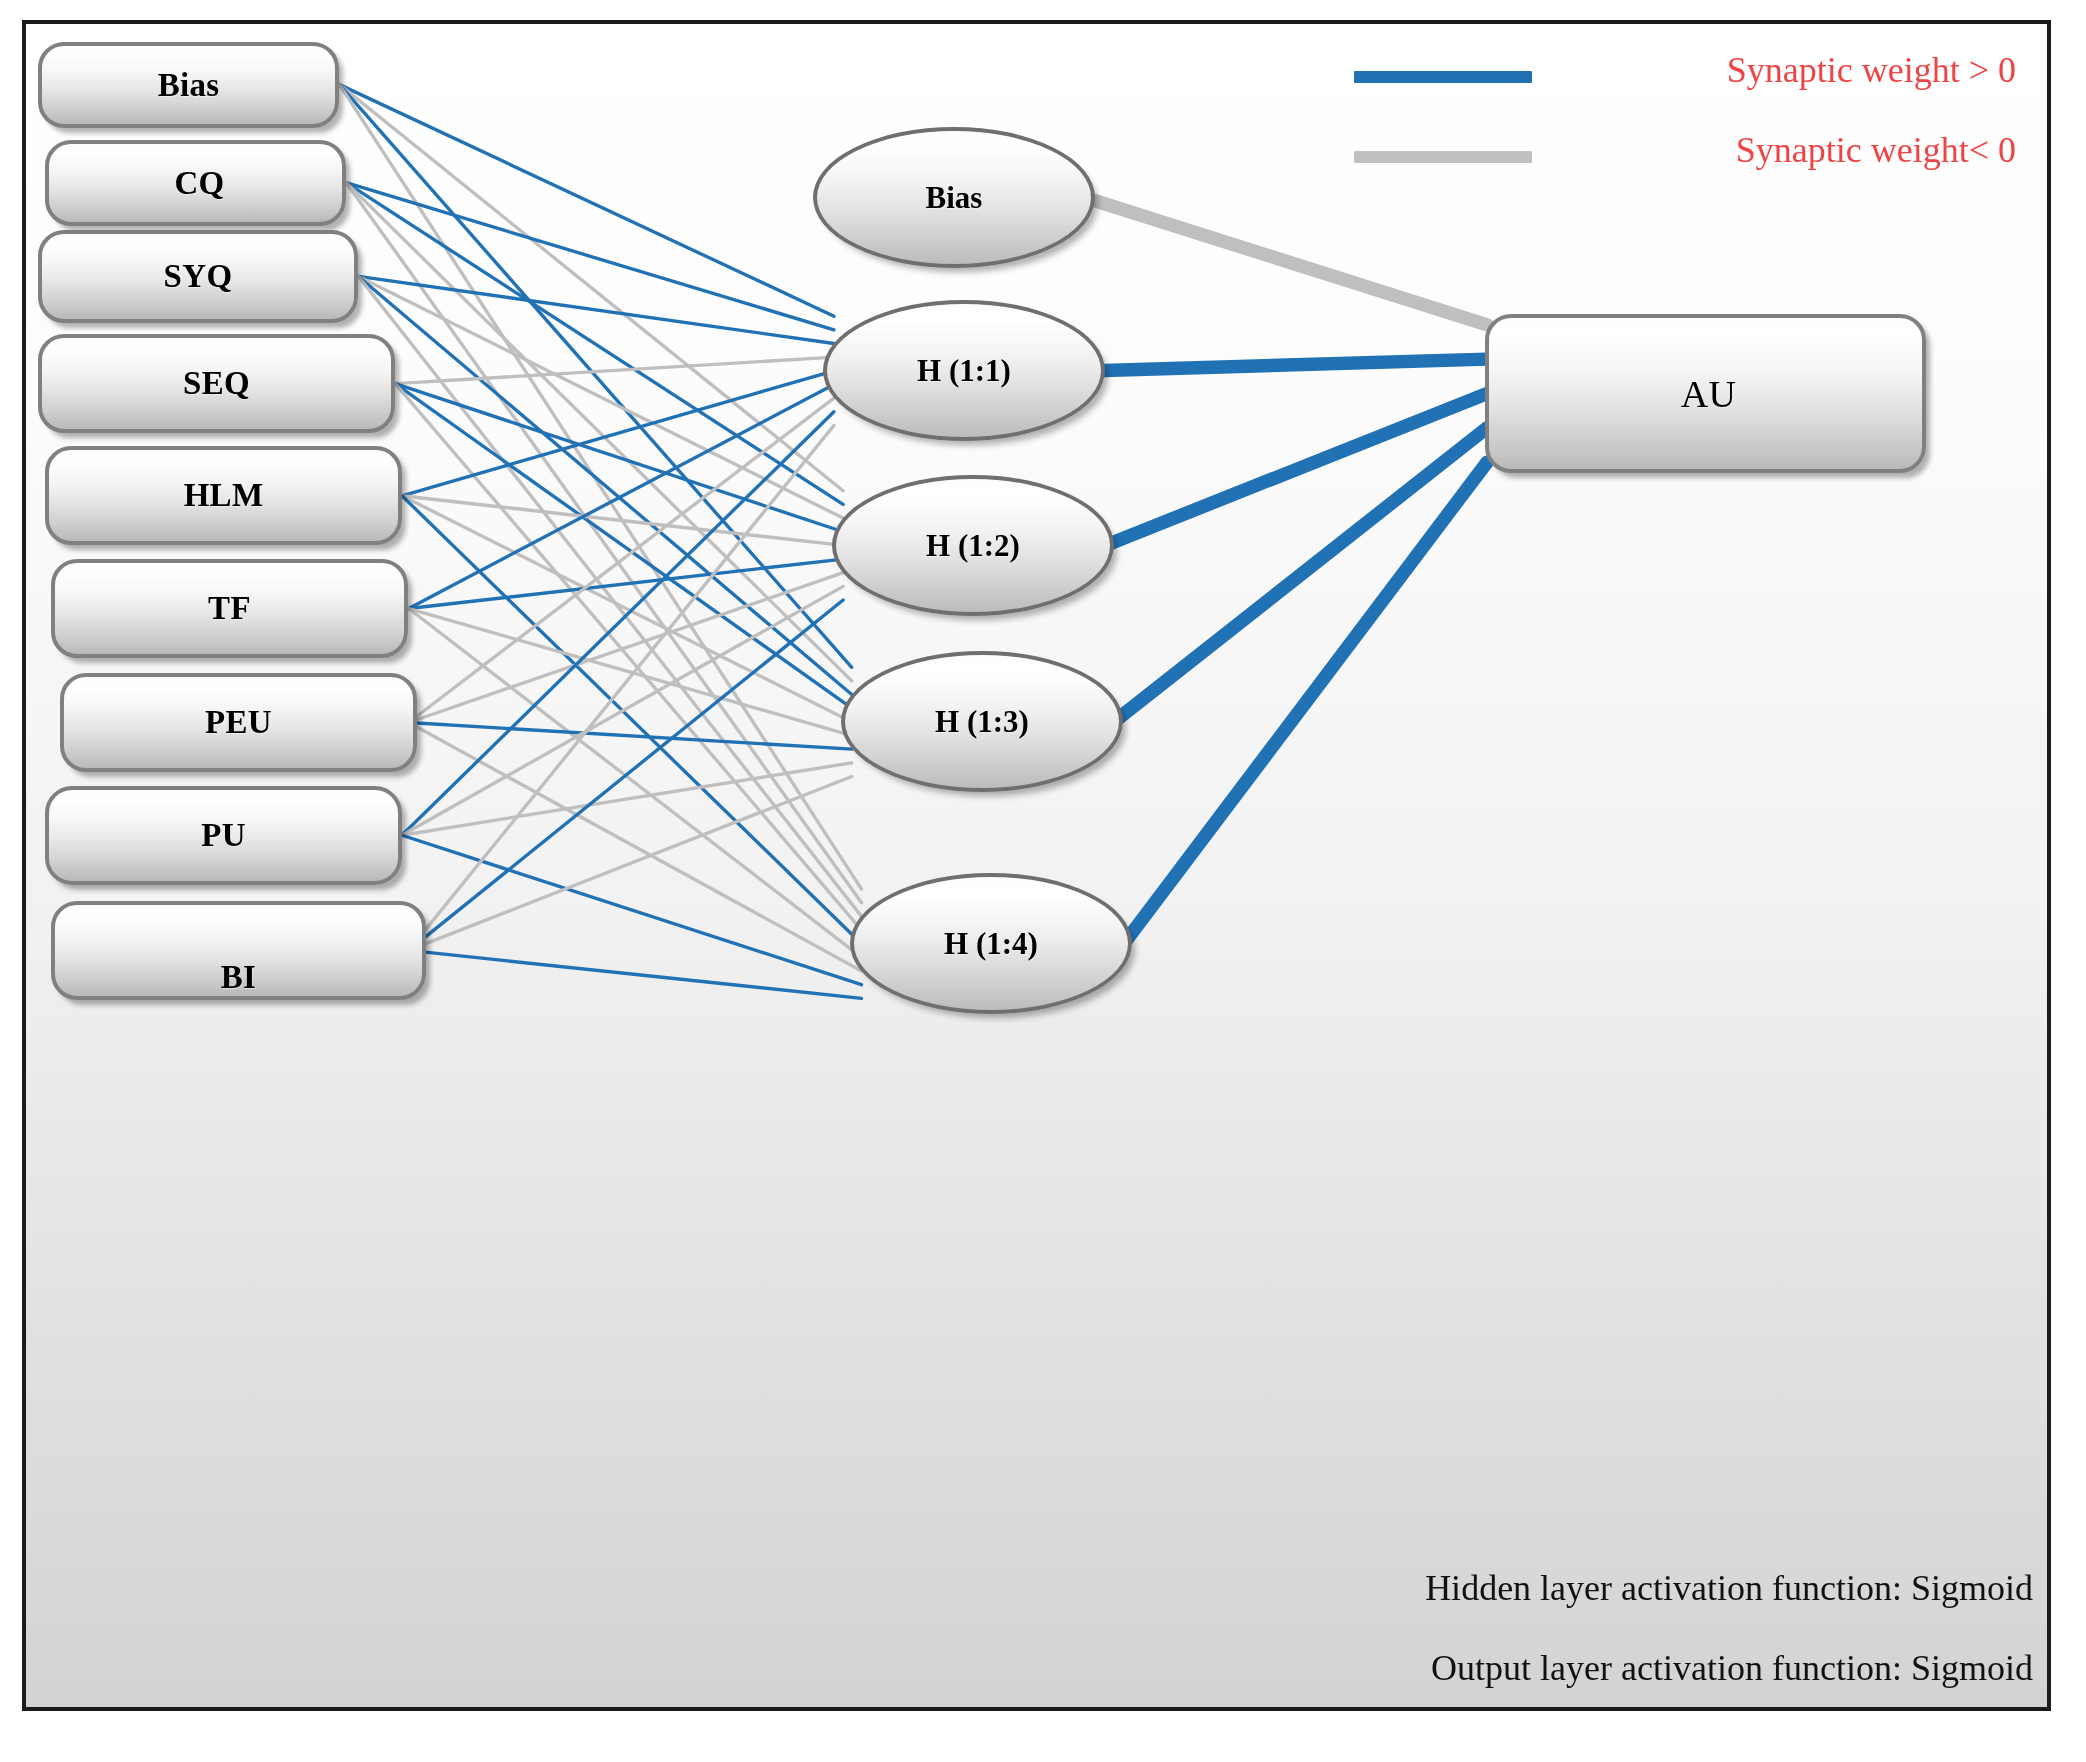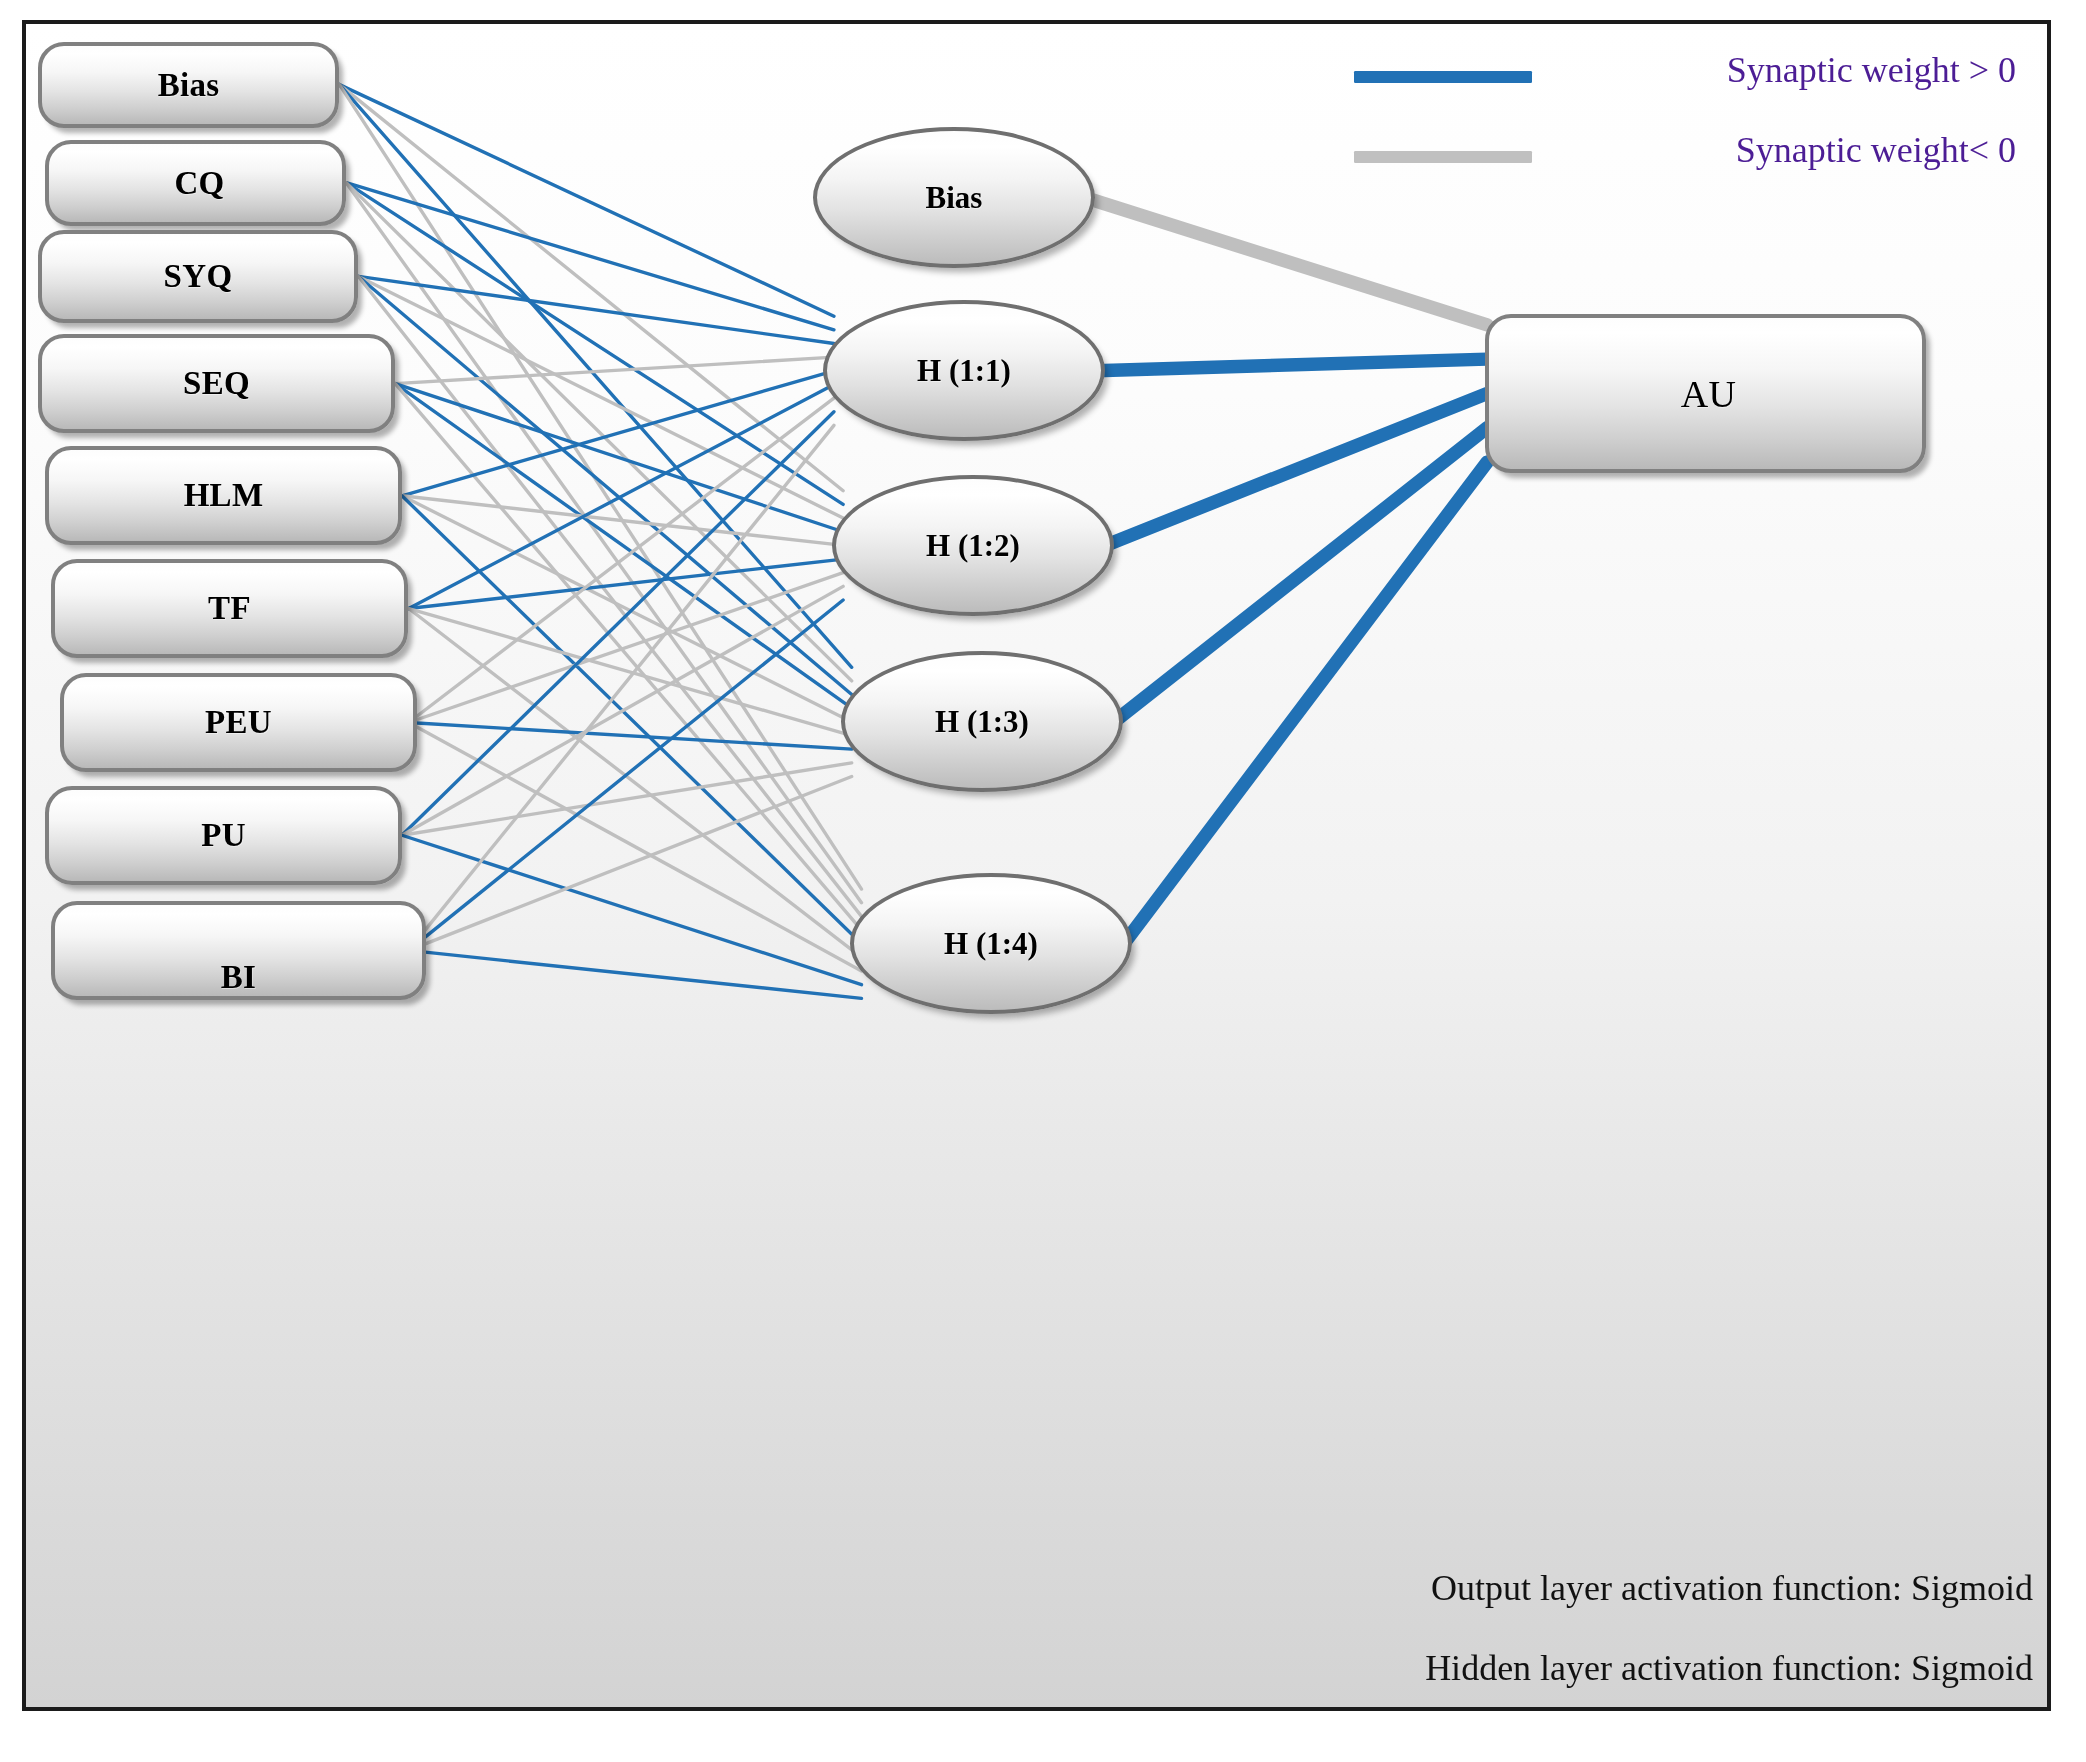--- a/index.html
+++ b/index.html
@@ -88,21 +88,21 @@
     top: 22px;
     width: 178px;
     height: 12.3px;
     border-radius: 1.2px;
   }
   .legend-label {
     position: absolute;
     right: 0;
     top: 0;
     font-size: 36px;
-    color: #4c1d95;
+    color: #ef4444;
     white-space: nowrap;
     text-align: right;
   }
   
   #notes {
     position: absolute;
     right: 54px;
     bottom: 74px;
     text-align: right;
   }
@@ -228,18 +228,18 @@
       <span class="legend-swatch" style="background:#2171B5;"></span>
       <span class="legend-label">Synaptic weight &gt; 0</span>
     </div>
     <div class="legend-row">
       <span class="legend-swatch" style="background:#C0C0C0;"></span>
       <span class="legend-label">Synaptic weight&lt; 0</span>
     </div>
   </div>
 
   <div id="notes">
+    <div class="note-line">Hidden layer activation function: Sigmoid</div>
     <div class="note-line">Output layer activation function: Sigmoid</div>
-    <div class="note-line">Hidden layer activation function: Sigmoid</div>
   </div>
 
 </div>
 
 
 </body></html>

